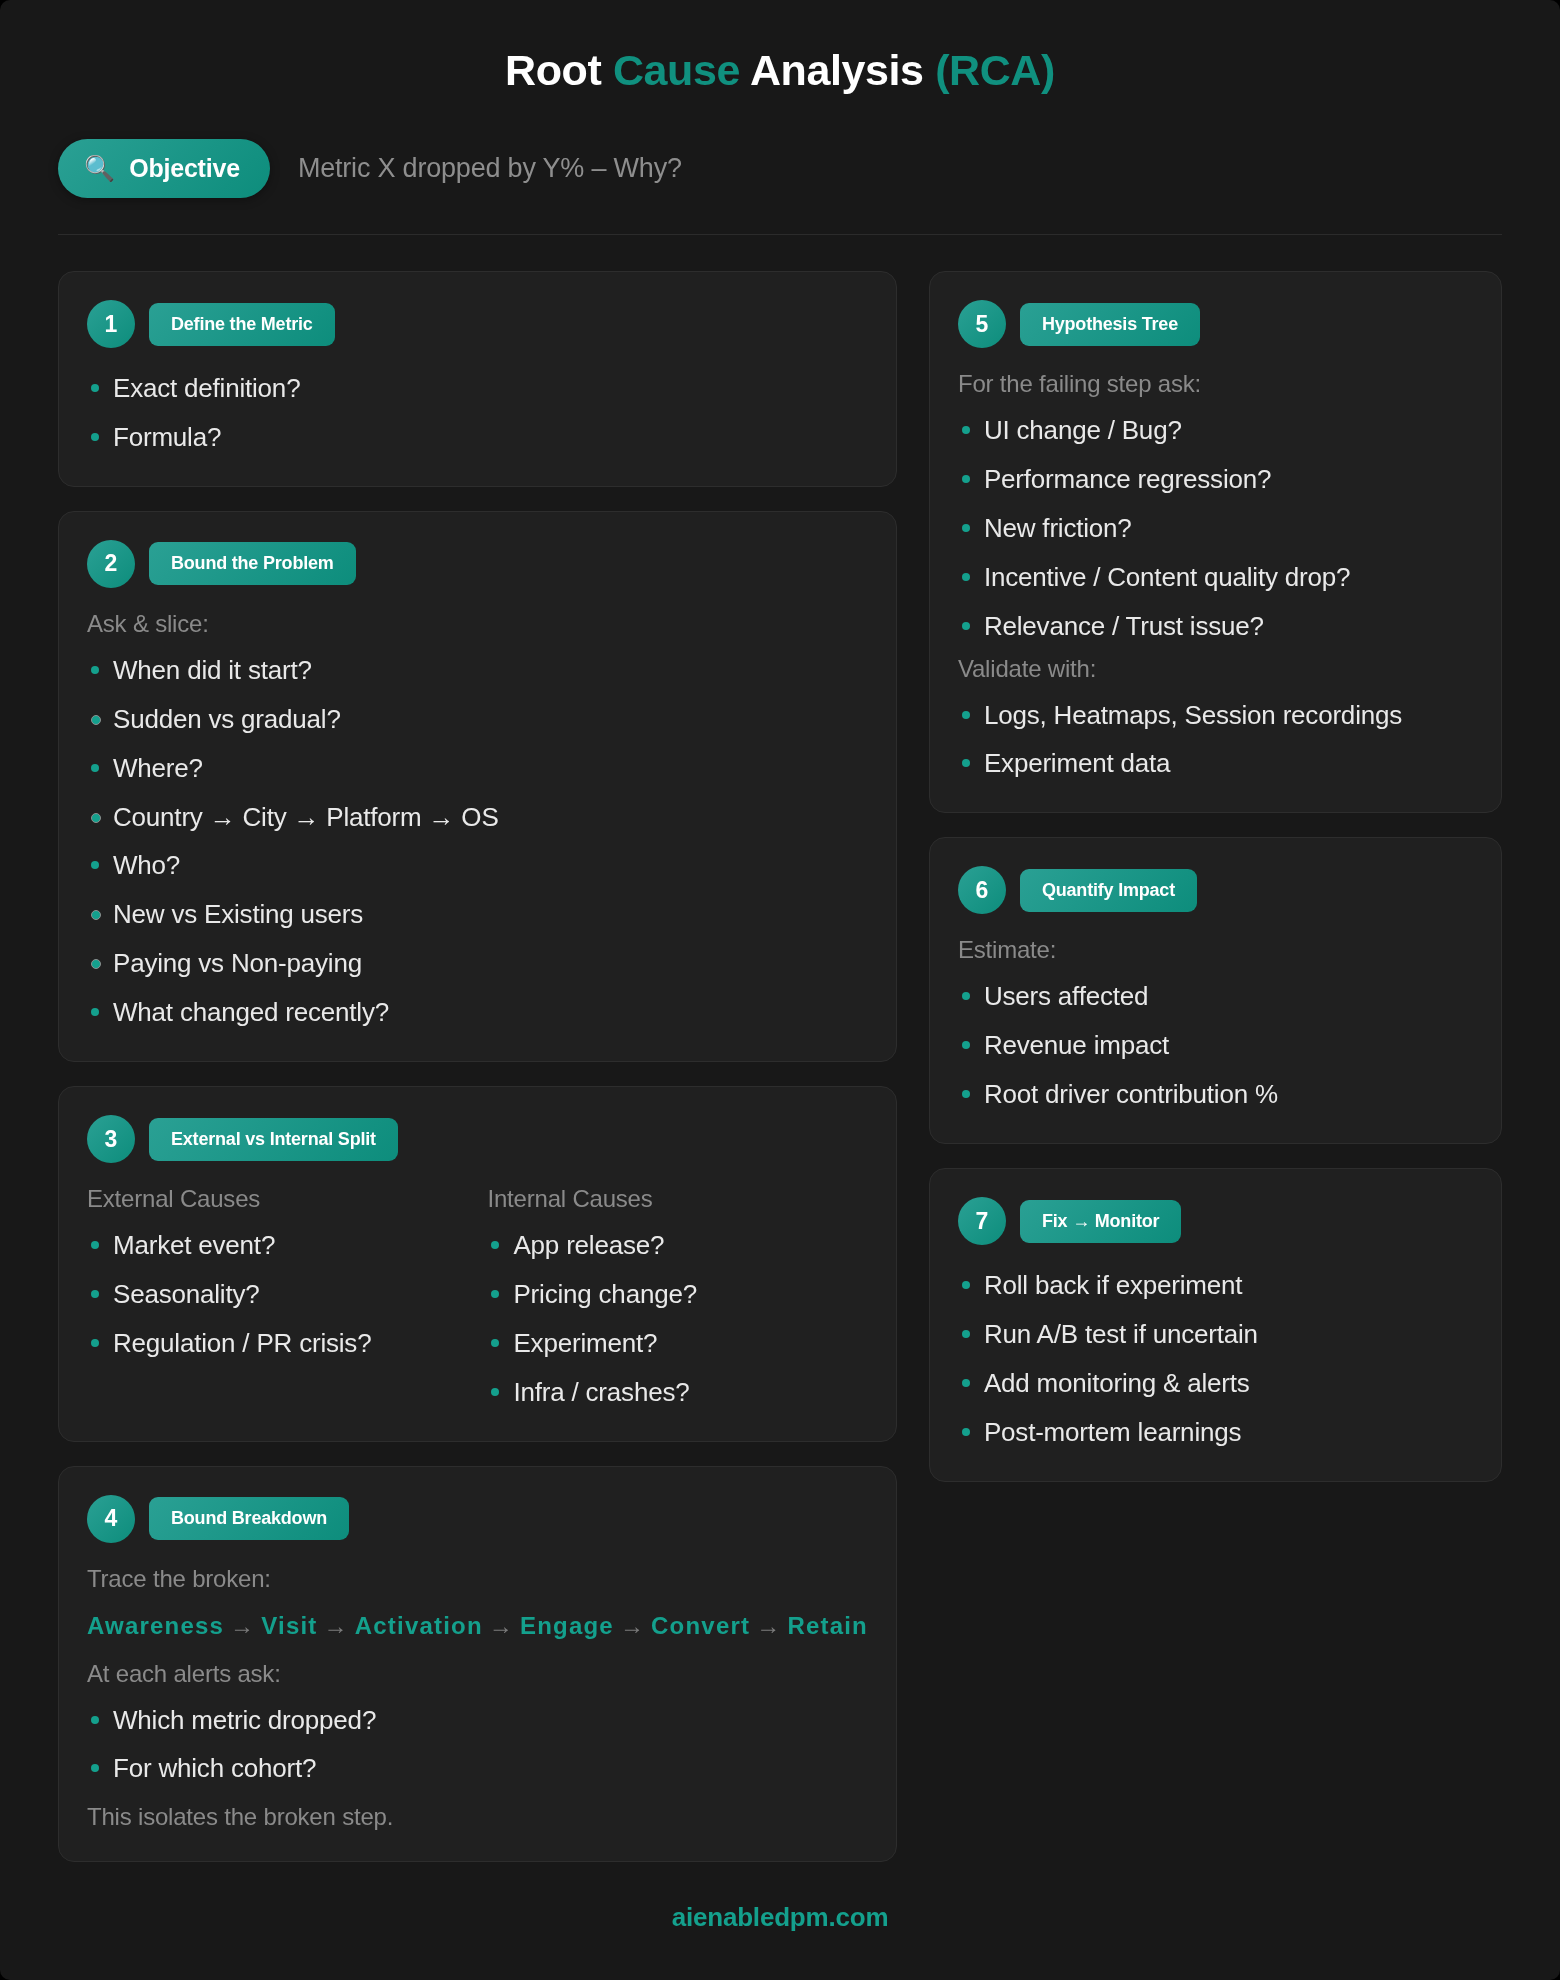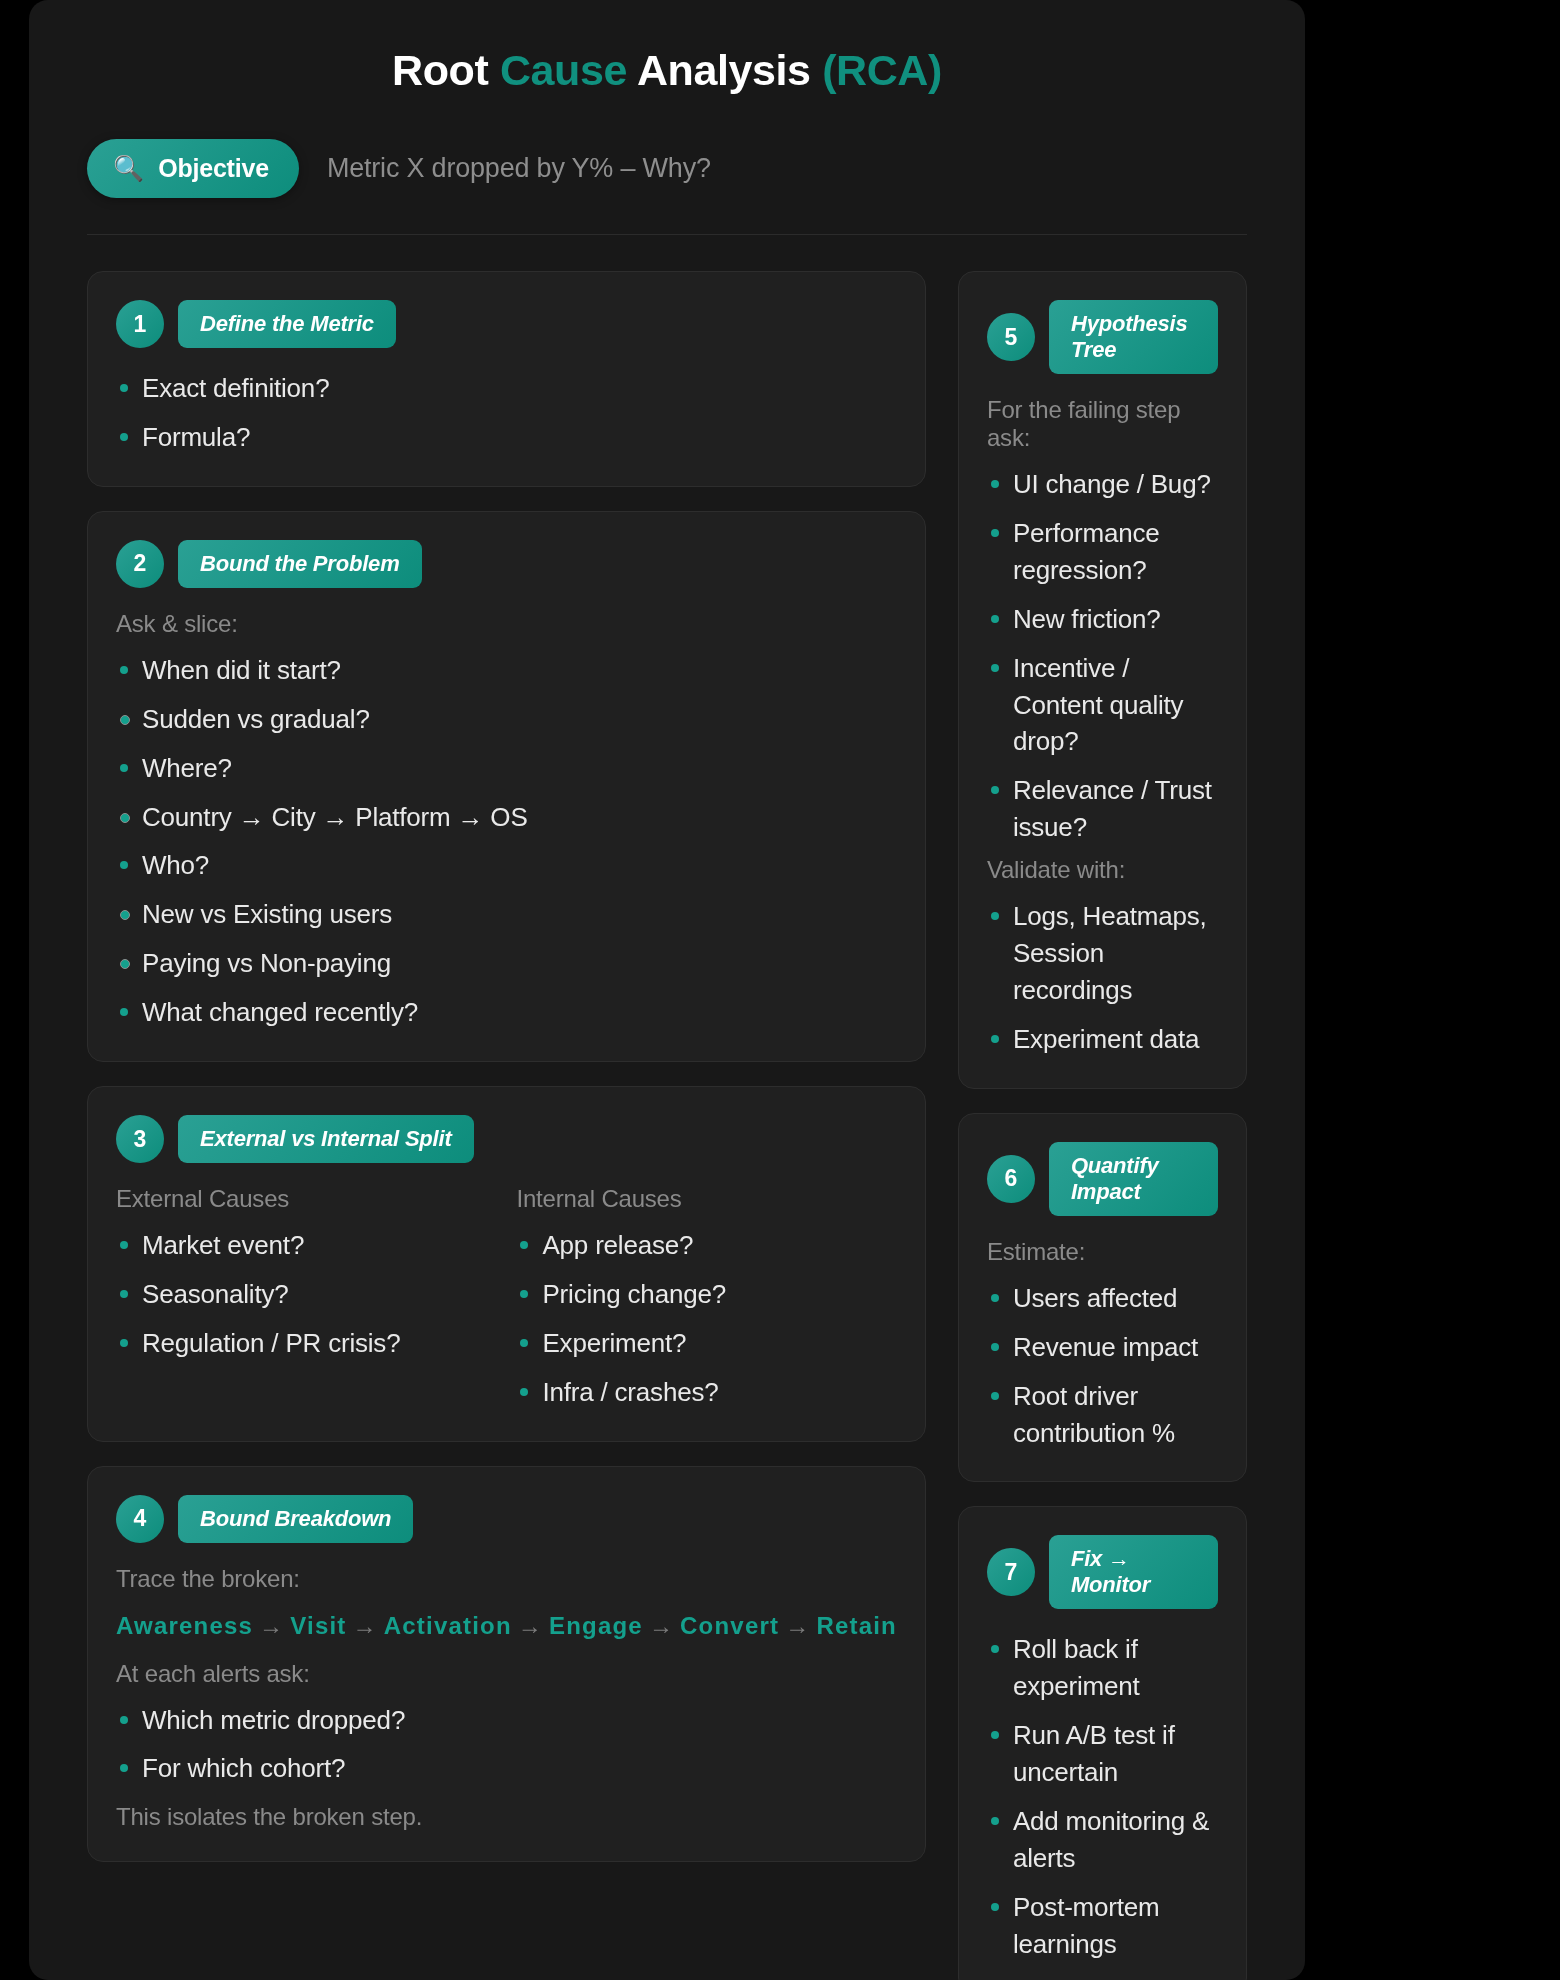--- a/index.html
+++ b/index.html
@@ -4,25 +4,24 @@
 <style>
   * { margin:0; padding:0; box-sizing:border-box; }
   html, body {
     width:1560px; height:1980px;
     background:#000;
     font-family:"Liberation Sans", sans-serif;
     -webkit-font-smoothing:antialiased;
   }
   .page{
     position:relative;
-    width:1276px; height:1980px;
+    width:1560px; height:1980px;
     background:#181818;
-    border-radius:19px;
+    border-radius:10px;
     overflow:hidden;
-    margin-left:29px;
   }
 
   
   .title{
     text-align:center;
     padding-top:46px;
     font-size:43px;
     font-weight:bold;
     color:#ffffff;
     letter-spacing:-0.4px;
@@ -87,24 +86,23 @@
     background:linear-gradient(135deg,#2aa094 0%,#0d8d7c 100%);
     color:#fff;
     font-size:23px; font-weight:bold;
     display:flex; align-items:center; justify-content:center;
   }
   .chip{
     background:linear-gradient(135deg,#2aa094 0%,#0d8d7c 100%);
     border-radius:9px;
     padding:11px 22px;
     color:#ffffff;
-    font-size:22px;
+    font-size:18px;
     font-weight:bold;
     letter-spacing:-0.2px;
-    font-style:italic;
   }
 
   .sub{
     color:#8a8a8a;
     font-size:24px;
     margin:4px 0 14px 0;
     letter-spacing:-0.2px;
   }
   .sub.tight{ margin-top:10px; }
 

